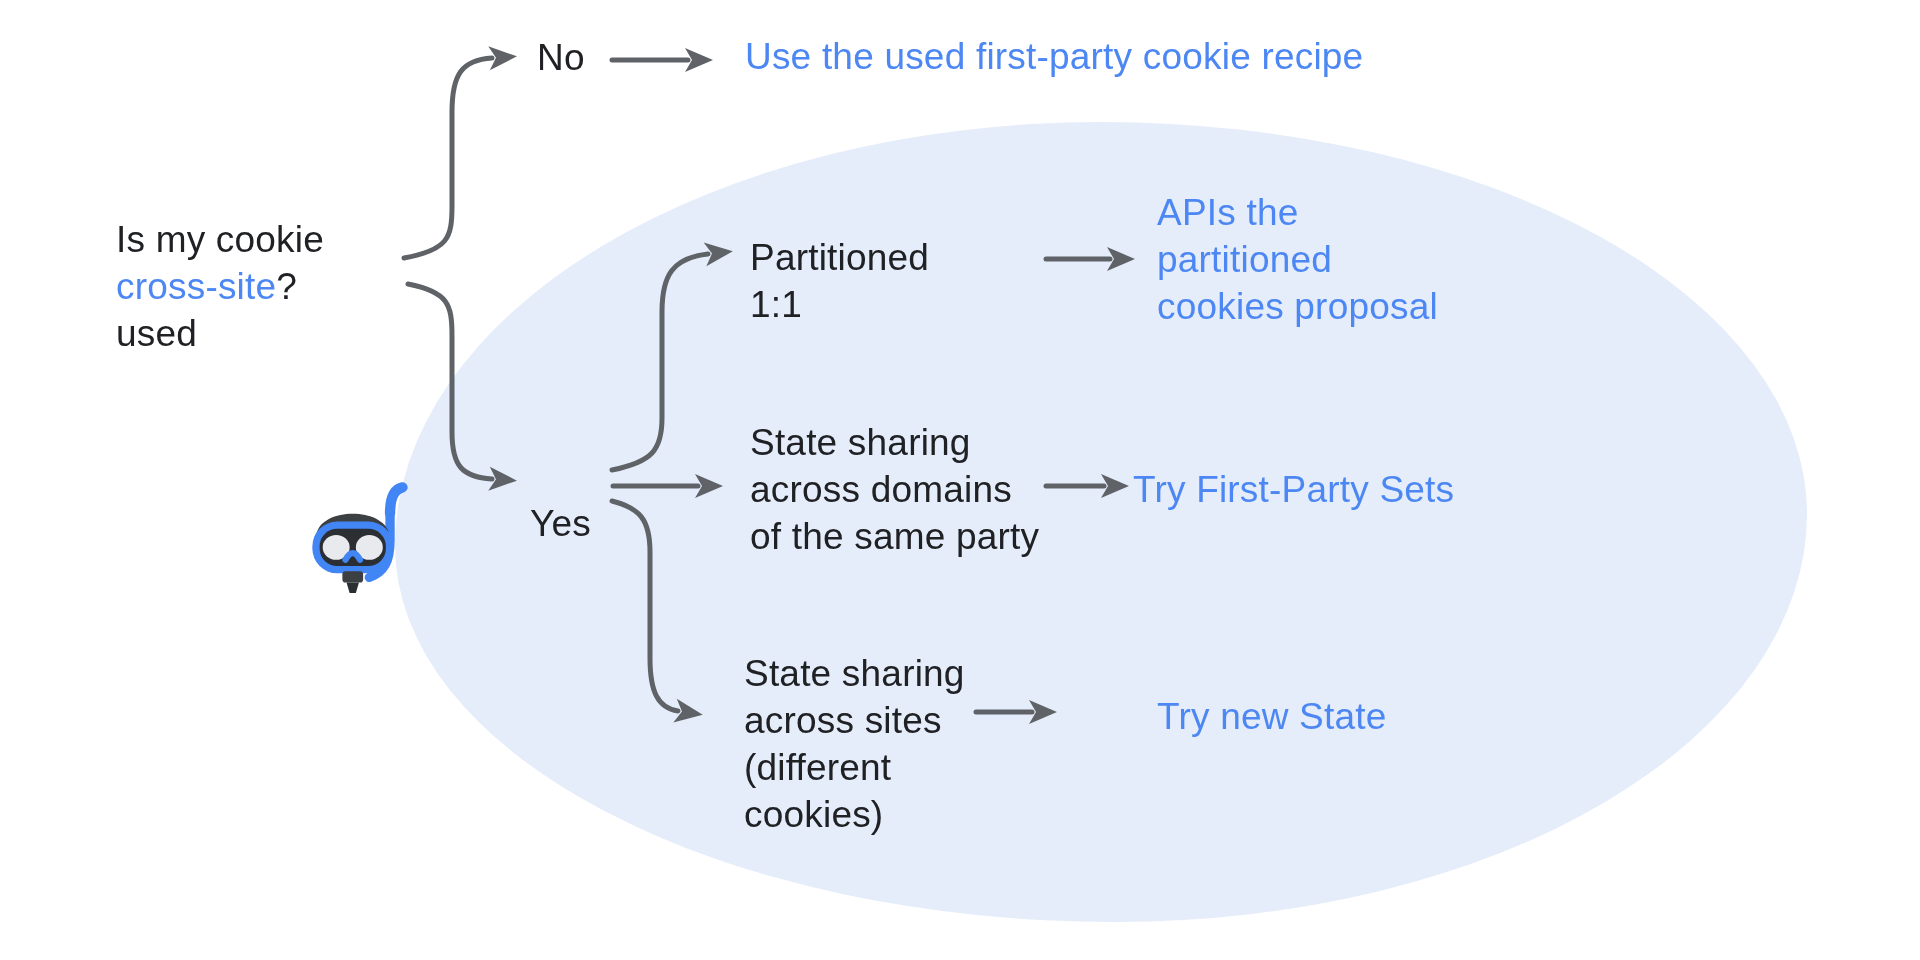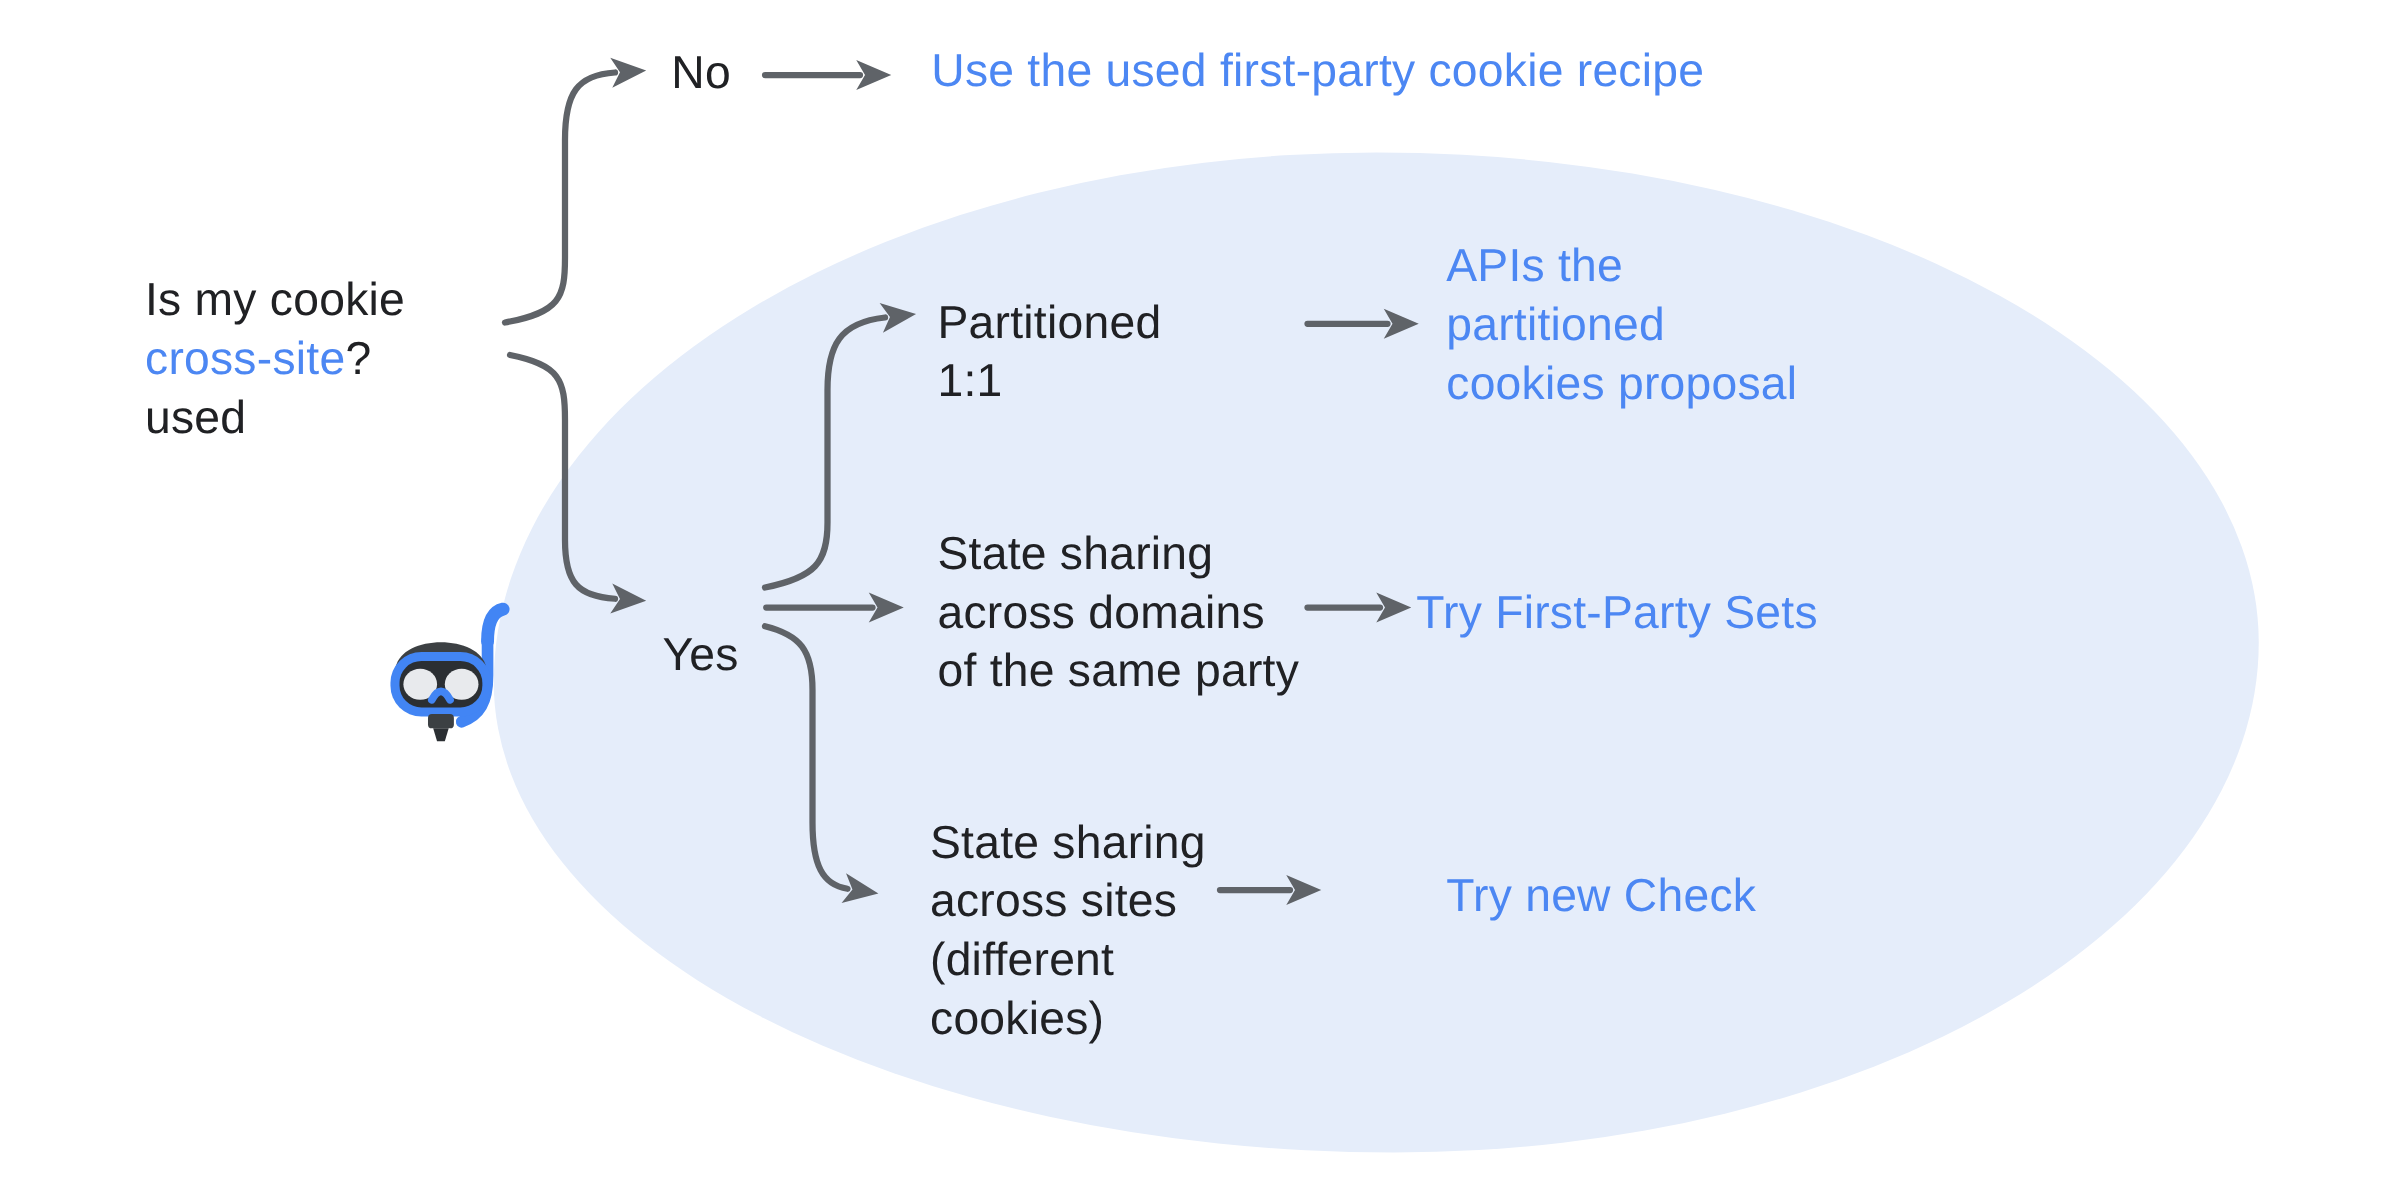--- a/index.html
+++ b/index.html
@@ -94,15 +94,15 @@
     <div>of the same party</div>
   </div>
   <div class="txt blue" style="left:1133px;top:466px;">Try First-Party Sets</div>
 
   <div class="txt" style="left:744px;top:650px;">
     <div>State sharing</div>
     <div>across sites</div>
     <div>(different</div>
     <div>cookies)</div>
   </div>
-  <div class="txt blue" style="left:1157px;top:693px;">Try new Check</div>
+  <div class="txt blue" style="left:1157px;top:693px;">Try new State</div>
 
 </div>
 
 </body></html>

